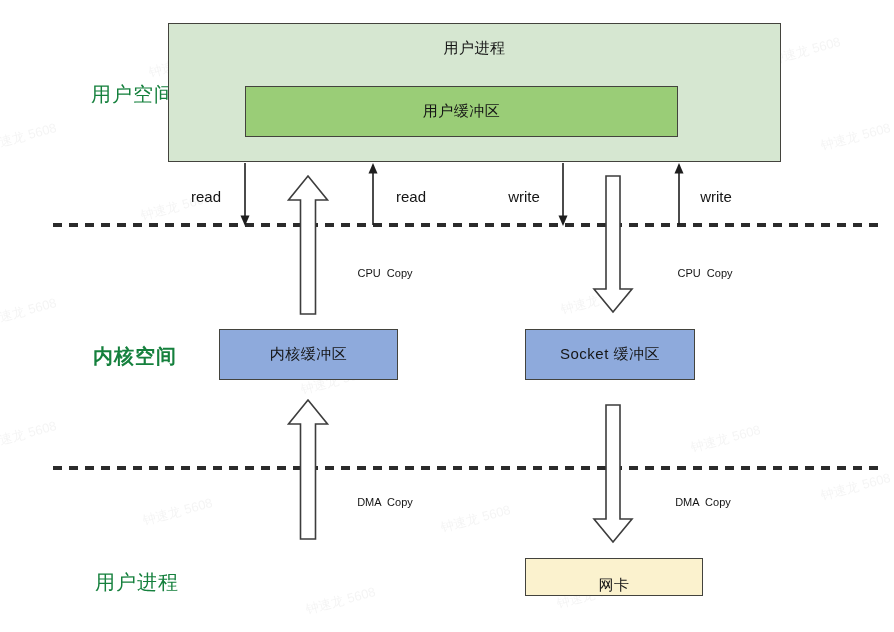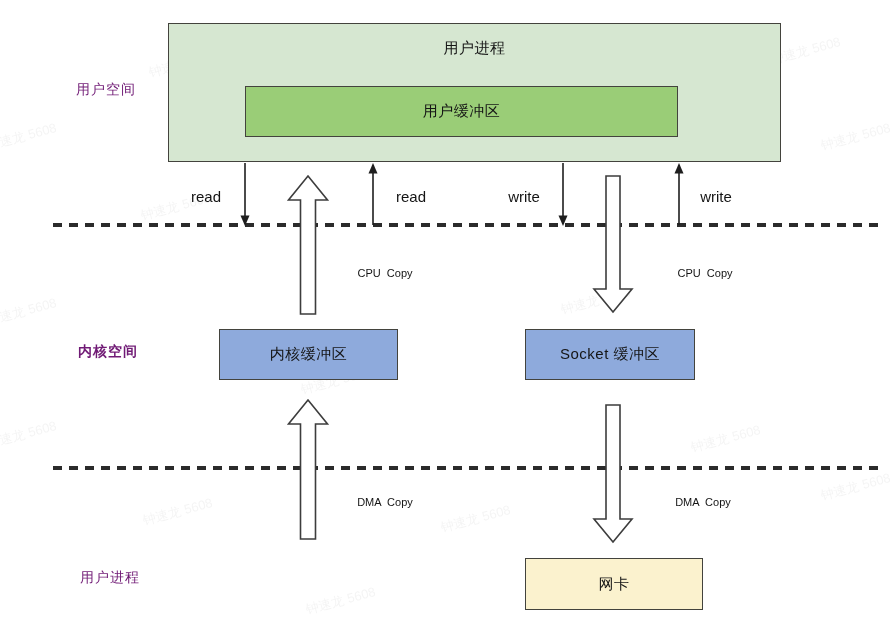--- a/index.html
+++ b/index.html
@@ -40,26 +40,27 @@
   }
   #socket-buffer-box{
     left:525px;top:329px;width:170px;height:51px;
     background:var(--kernel-buffer-fill,#8eaadc);
   }
   #disk-box{
     left:219px;top:557px;width:180px;height:52px;
     background:var(--hardware-fill,#fbf2ce);
   }
   #nic-box{
-    left:525px;top:558px;width:178px;height:52px;
+    left:525px;top:558px;width:178px;height:38px;
     background:var(--hardware-fill,#fbf2ce);
+    align-items:flex-end;
   }
   
   .space-label{
-    position:absolute;font-size:14px;color:#701a75;letter-spacing:1px;
+    position:absolute;font-size:20px;color:#15803d;letter-spacing:1px;margin-left:15px;
   }
   #user-space-label{left:76px;top:81px;}
   #kernel-space-label{left:78px;top:343px;font-weight:bold;}
   #hardware-space-label{left:80px;top:569px;}
   
   .flow-label{
     position:absolute;font-size:15px;color:#141414;
     text-align:center;white-space:pre;
   }
   #read-syscall-label{left:186px;top:188px;width:40px;}

